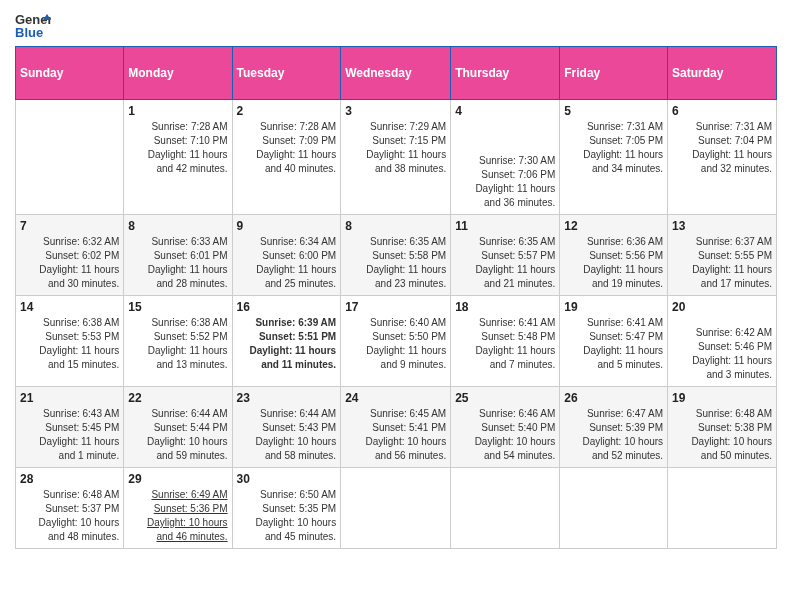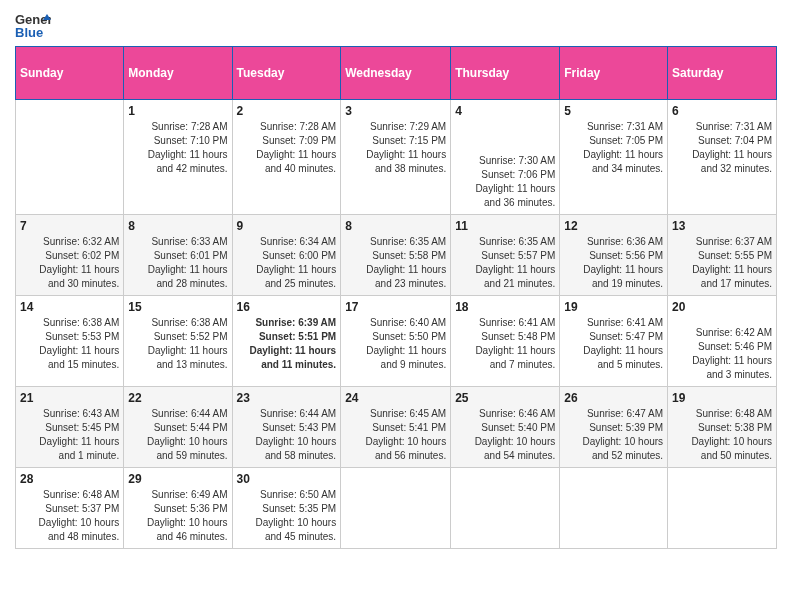--- a/index.html
+++ b/index.html
@@ -307,21 +307,21 @@
       <tr>
         <td>
           <div class="day-num">28</div>
           <div class="day-info" style="white-space: pre-line;">Sunrise: 6:48 AM
 Sunset: 5:37 PM
 Daylight: 10 hours
 and 48 minutes.</div>
         </td>
         <td>
           <div class="day-num">29</div>
-          <div class="day-info" style="white-space: pre-line;">Sunrise: 6:49 AM
+          <div class="day-info" style="white-space: pre-line; text-decoration: underline;">Sunrise: 6:49 AM
 Sunset: 5:36 PM
 Daylight: 10 hours
 and 46 minutes.</div>
         </td>
         <td>
           <div class="day-num">30</div>
           <div class="day-info" style="white-space: pre-line;">Sunrise: 6:50 AM
 Sunset: 5:35 PM
 Daylight: 10 hours
 and 45 minutes.</div>

